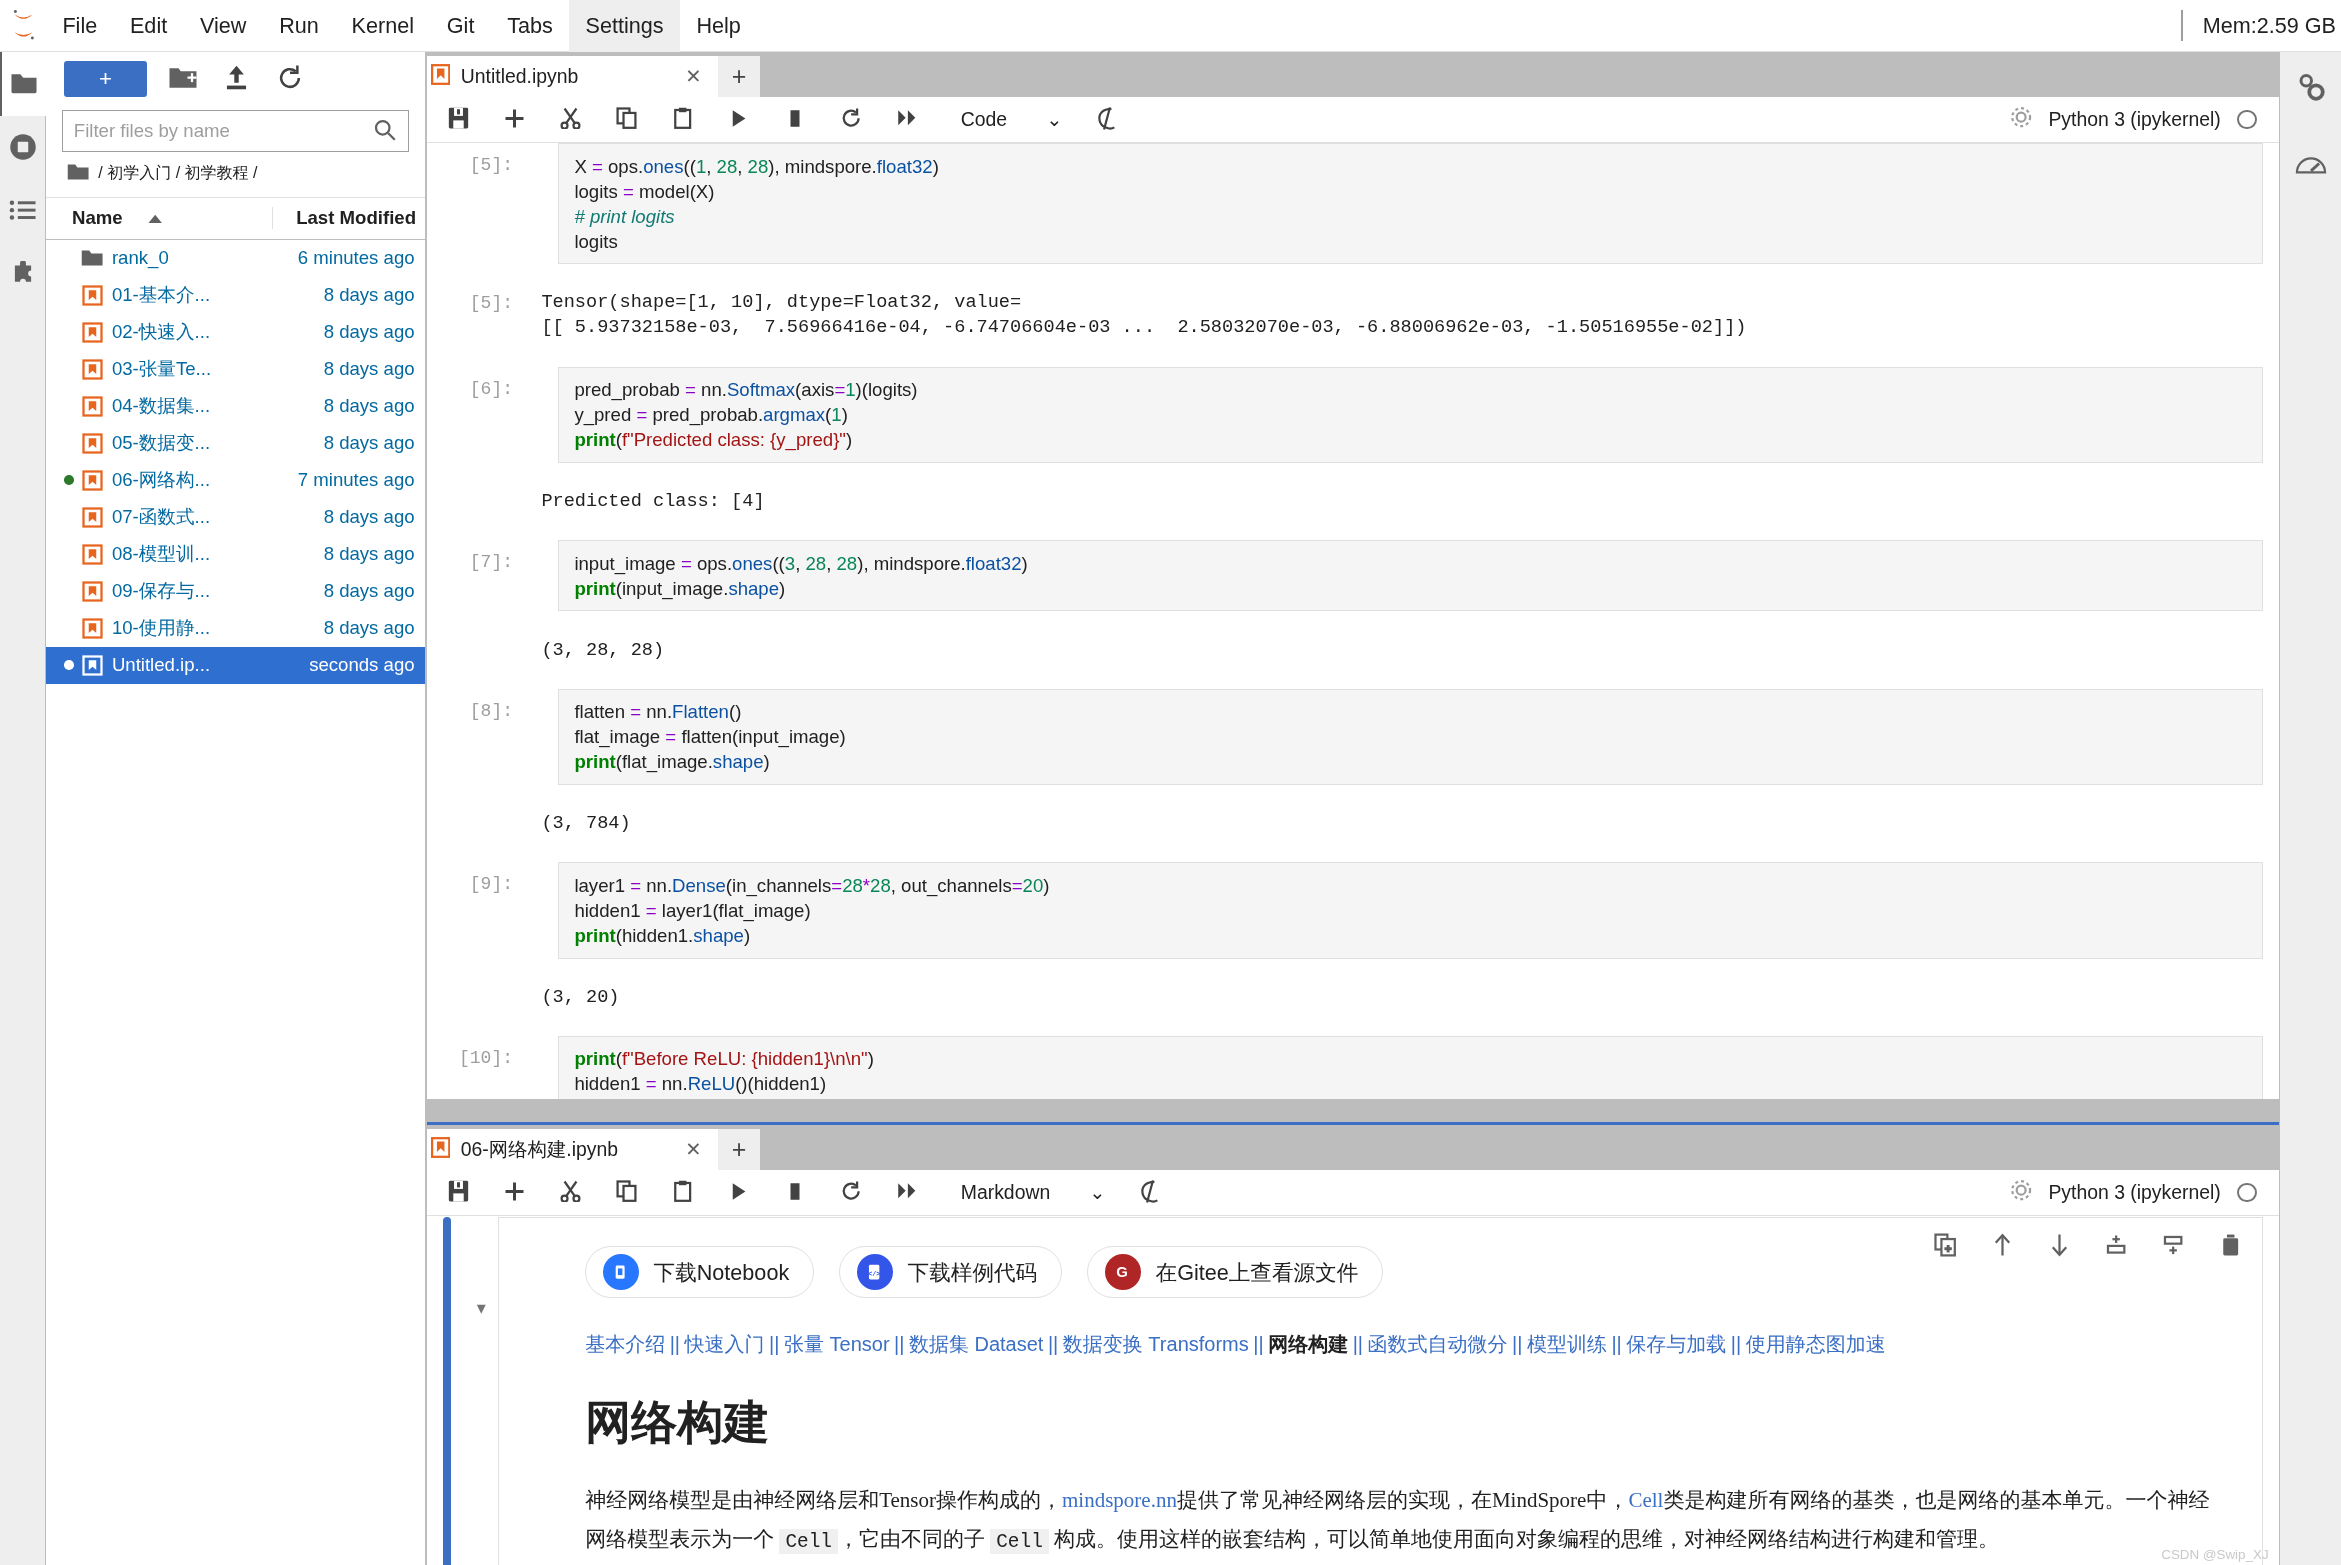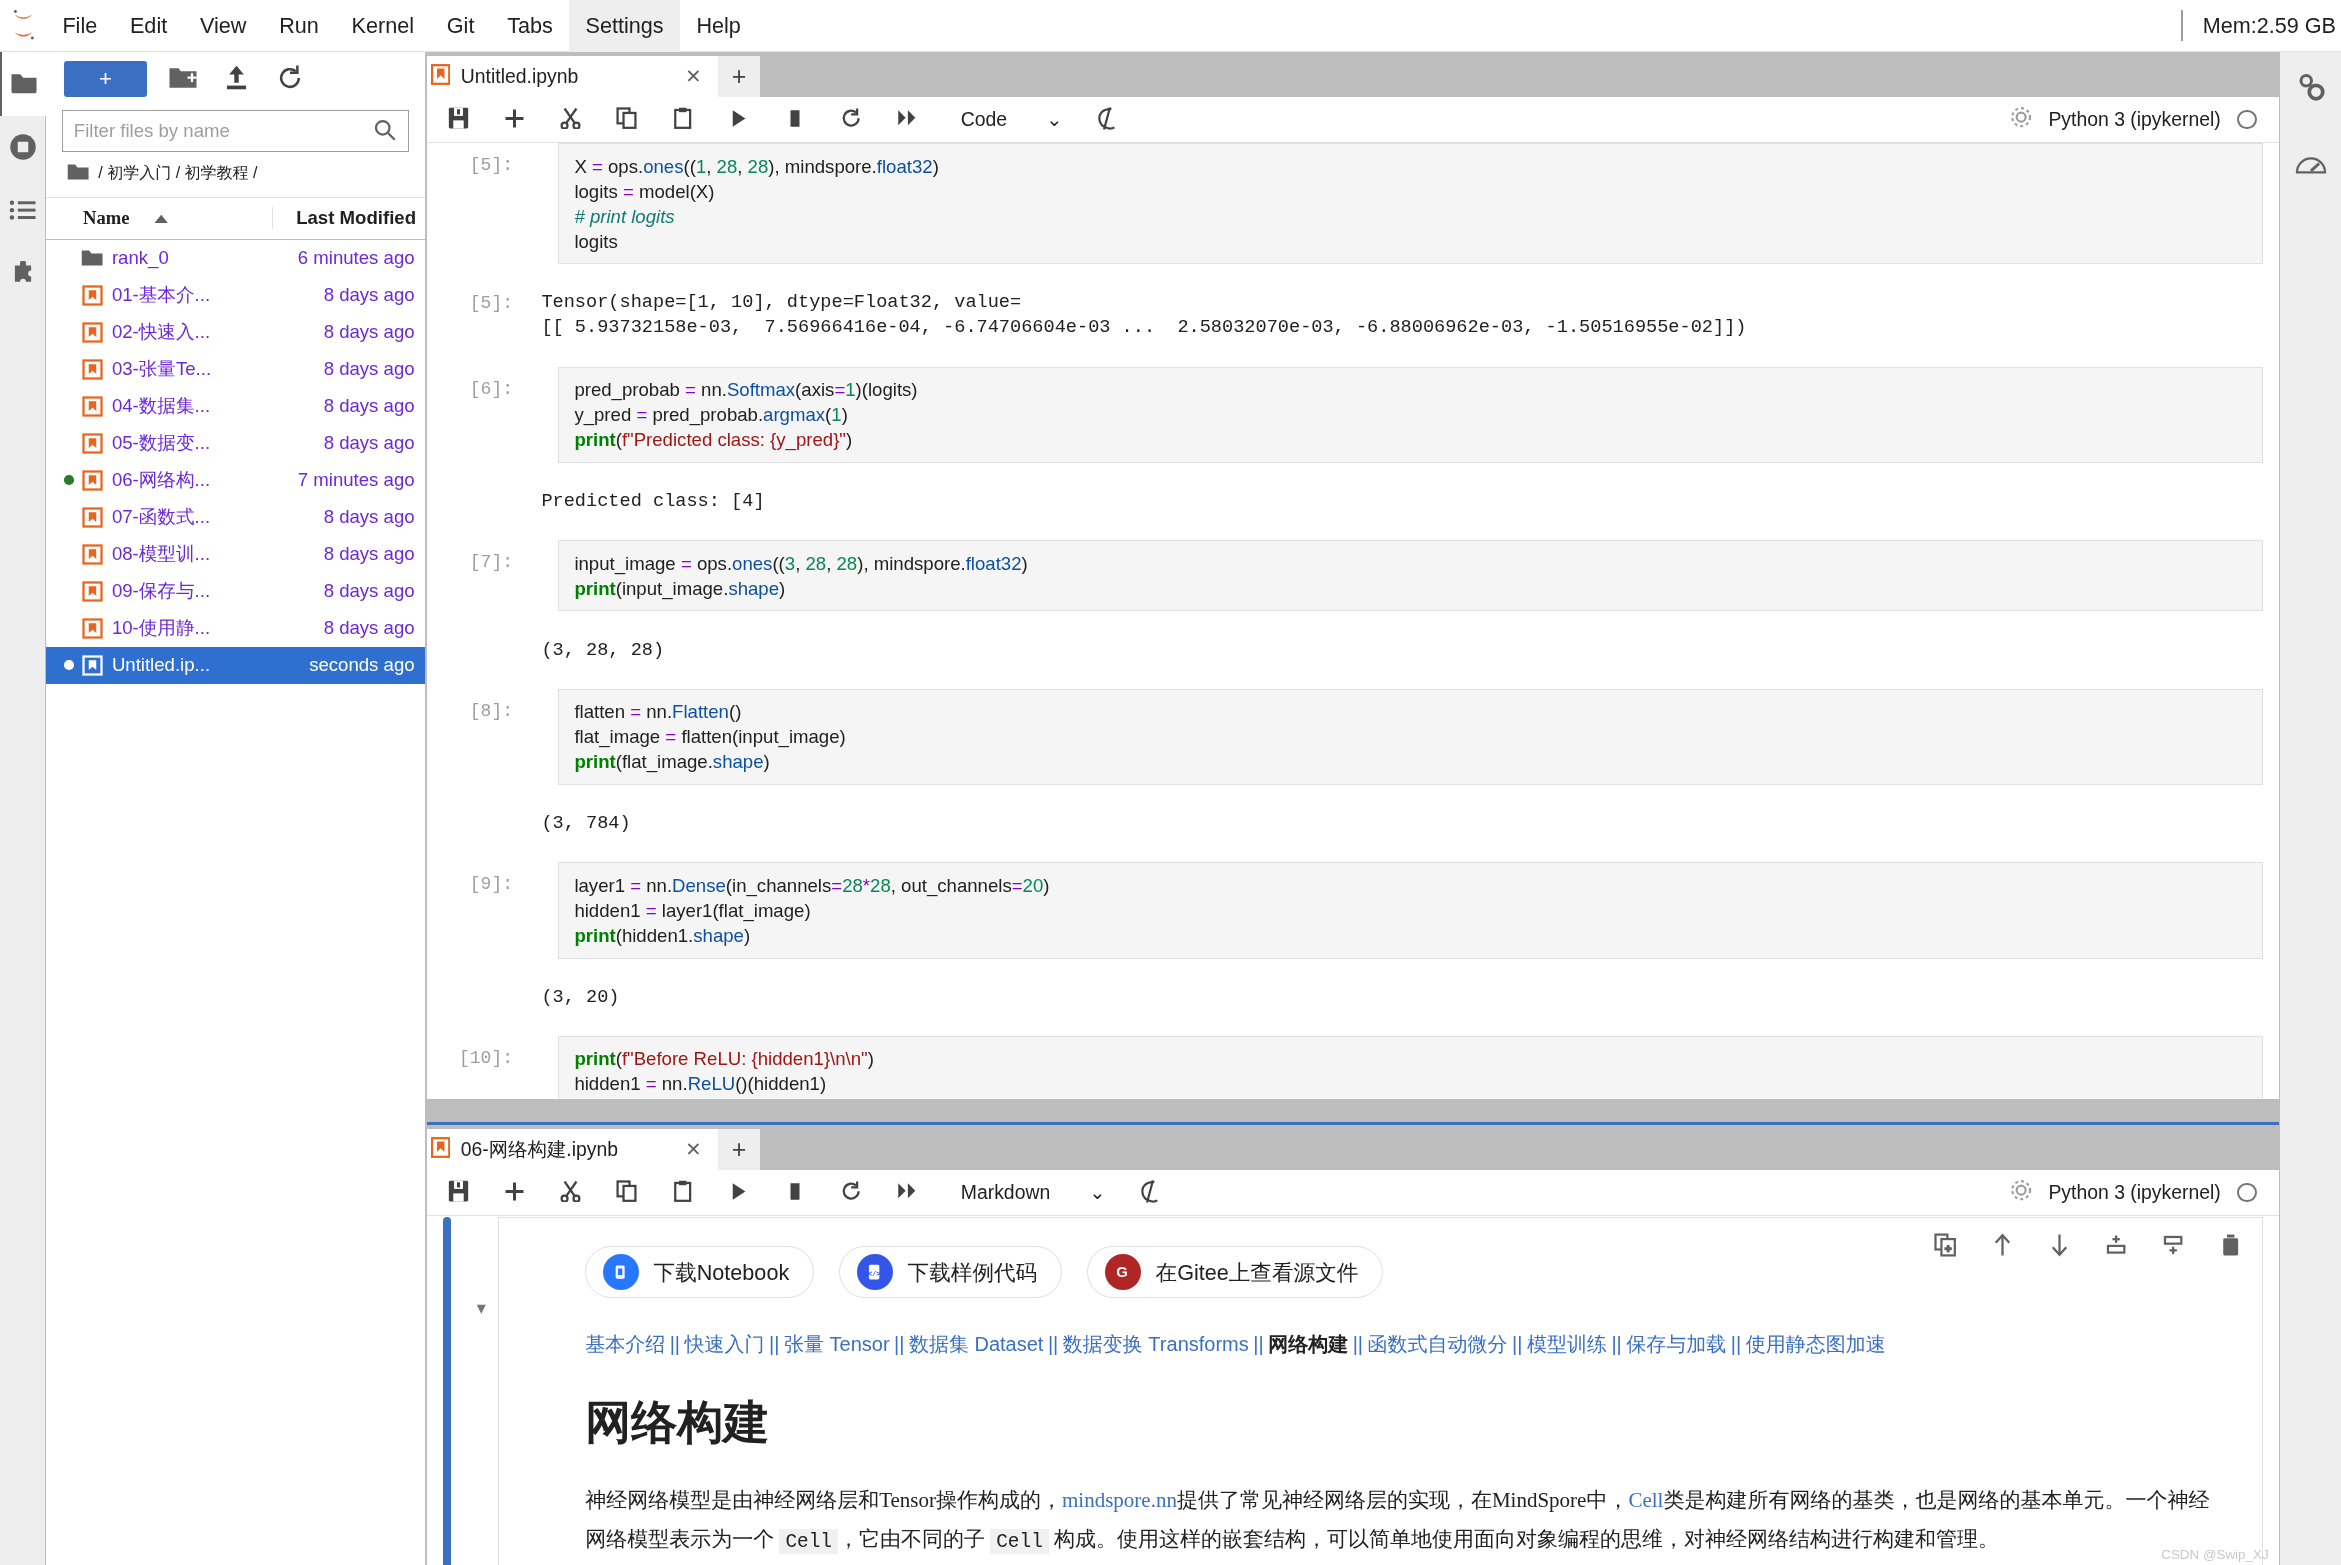--- a/index.html
+++ b/index.html
@@ -69,25 +69,25 @@
   .fb-filter input::placeholder { color: #9e9e9e; }
   .fb-breadcrumb {
     display: flex; align-items: center; gap: 9px;
     padding: 10.4px 16.4px 12px 21px; font-size: 16px; color: #212121;
     border-bottom: 0.7px solid #e0e0e0;
   }
   .fb-head {
     display: flex; align-items: center; height: 42px;
     border-bottom: 1.5px solid #bdbdbd; font-size: 18.6px; font-weight: bold; color: #212121;
   }
-  .fb-head .c-name { flex: 1; padding-left: 37px; display: flex; align-items: center; gap: 24px; font-family: Liberation Serif, serif; }
+  .fb-head .c-name { flex: 1; padding-left: 26px; display: flex; align-items: center; gap: 24px; }
   .fb-head .c-mod { width: 153px; padding-right: 9px; text-align: right; border-left: 0.7px solid #e0e0e0; }
   .fb-list { flex: 1; overflow: hidden; }
   .fb-row {
-    display: flex; align-items: center; height: 37px; font-size: 18.6px; color: #6d28d9;
+    display: flex; align-items: center; height: 37px; font-size: 18.6px; color: #0369a1;
     padding-left: 15px;
   }
   .fb-row.selected { background: #2f6fd0; color: #fff; }
   .fb-dot { width: 16.4px; display: flex; align-items: center; justify-content: center; }
   .fb-dot i { display: block; width: 9.7px; height: 9.7px; border-radius: 50%; }
   .fb-ico { width: 30px; display: flex; align-items: center; justify-content: center; }
   .fb-name { flex: 1; white-space: nowrap; overflow: hidden; padding-left: 4.5px; }
   .fb-mod { width: 153px; text-align: right; padding-right: 10.4px; white-space: nowrap; }
 
   

